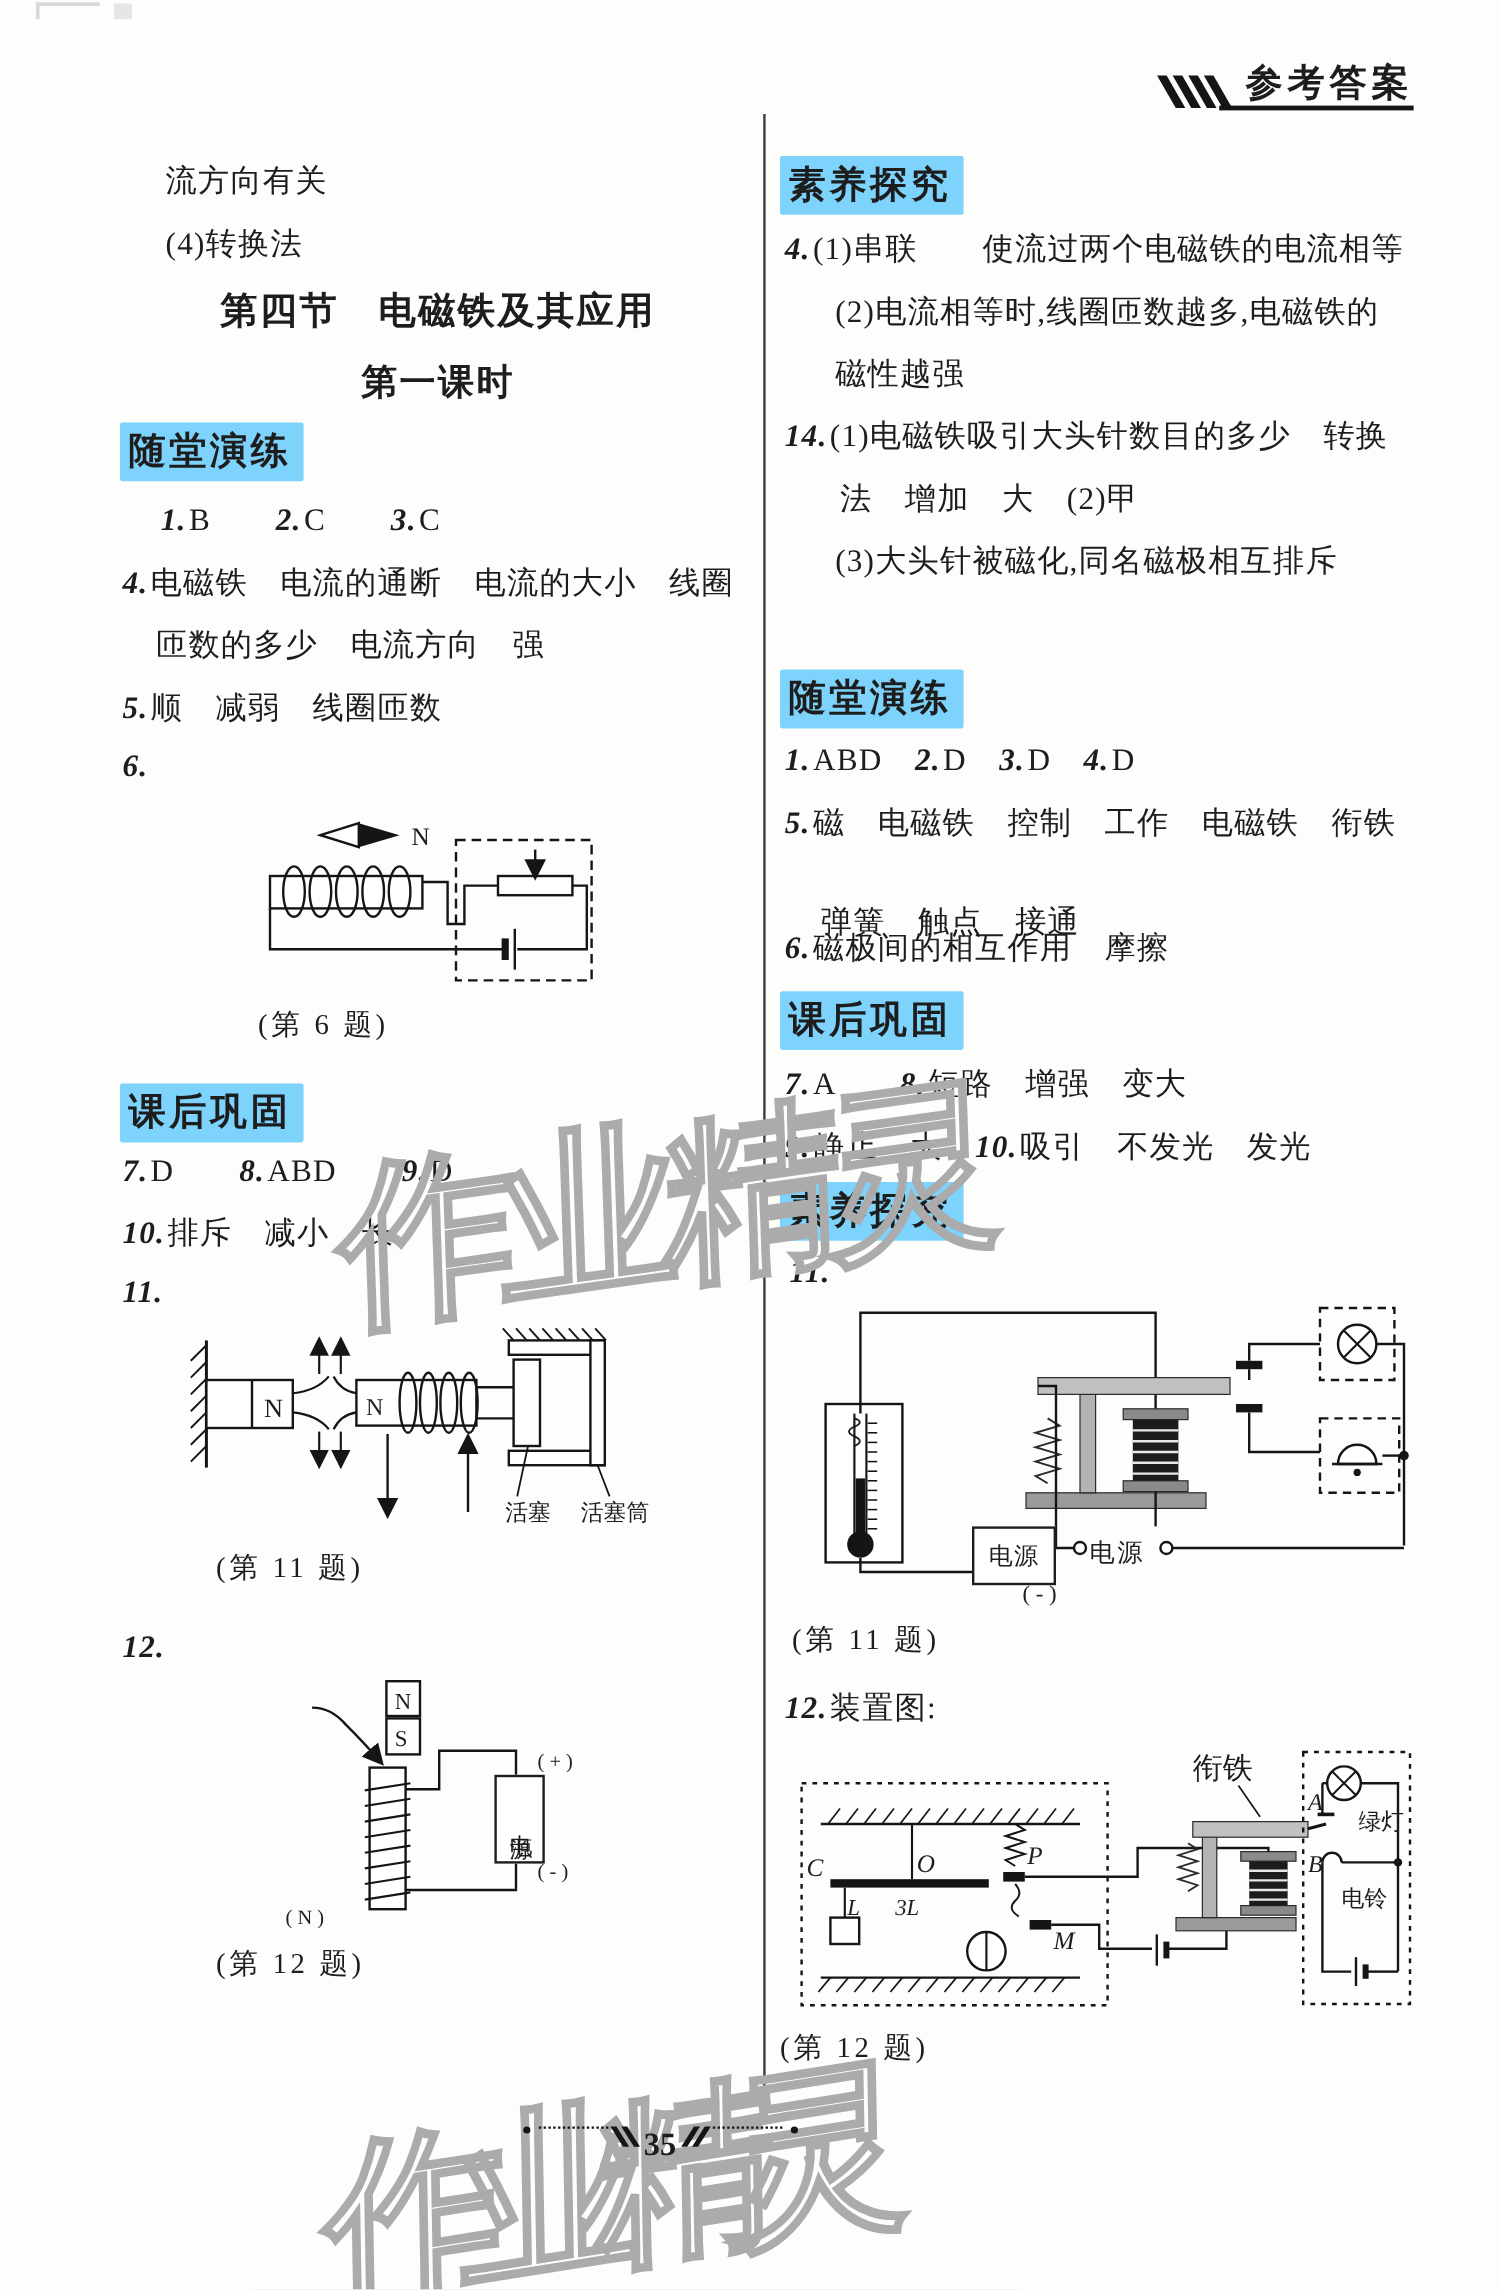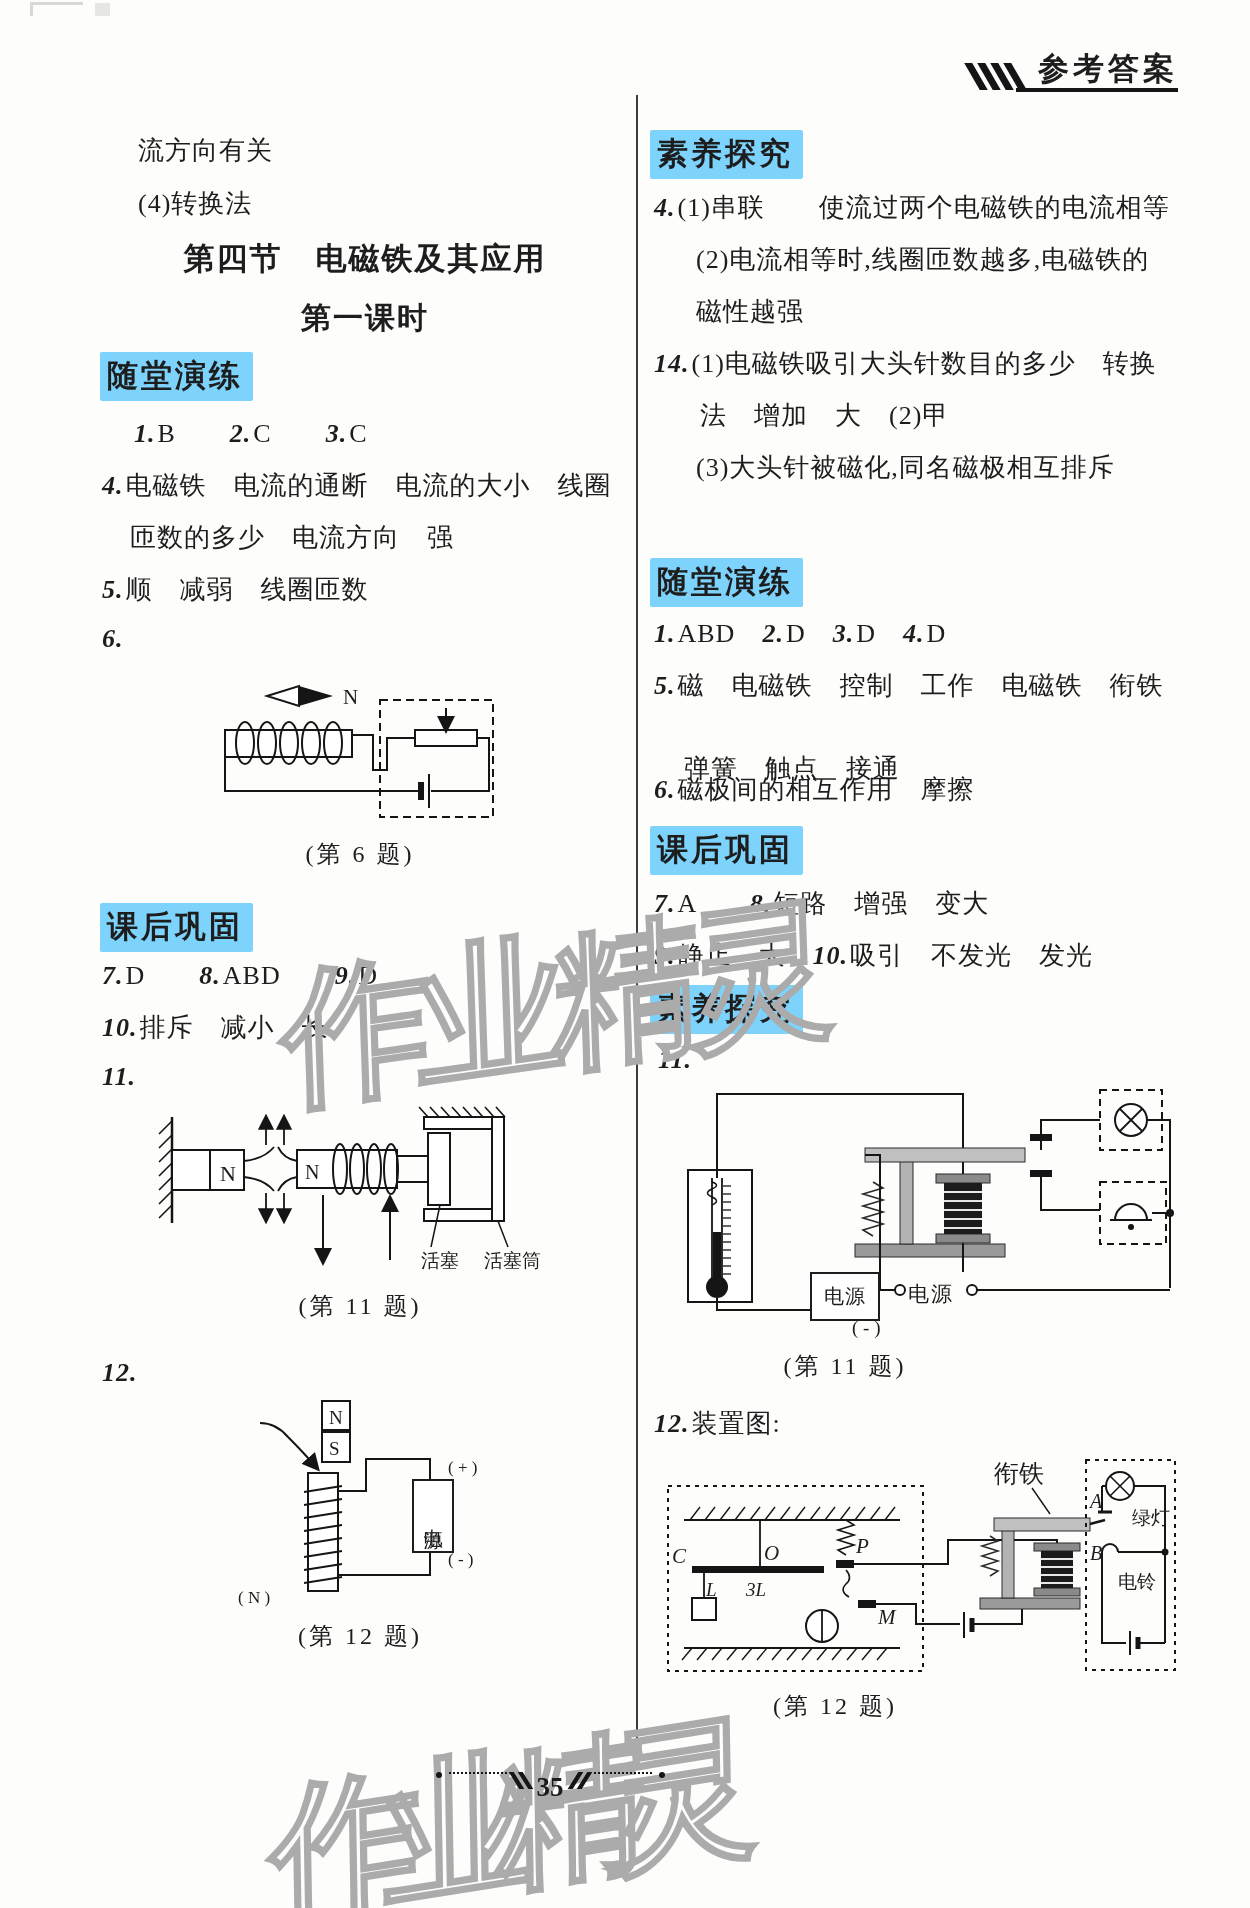--- a/index.html
+++ b/index.html
@@ -5,21 +5,21 @@
   html,body{margin:0;padding:0;background:#e9e9e9;}
   .page{position:relative;width:1250px;height:1908px;background:#fdfdfc;overflow:hidden;
         font-family:"Liberation Serif","DejaVu Serif",serif;color:#1d1d1d;}
   .line{position:absolute;font-size:26px;letter-spacing:1px;white-space:nowrap;z-index:2;}
   .qnum{font-weight:bold;font-style:italic;padding-right:2px;}
   .qtxt{}
   .seclabel{position:absolute;background:#7dd3fc;font-family:"Liberation Sans","DejaVu Sans",sans-serif;
         font-weight:bold;font-size:31px;padding:3px 10px 4px 7px;letter-spacing:3px;z-index:2;border-radius:2px;}
   .heading{position:absolute;font-family:"Liberation Sans","DejaVu Sans",sans-serif;font-weight:bold;
         font-size:30px;letter-spacing:2px;text-align:center;z-index:2;}
-  .caption{position:absolute;font-size:24px;letter-spacing:3px;text-align:center;z-index:2;}
+  .caption{position:absolute;font-size:24px;letter-spacing:3px;text-align:left;z-index:2;}
   .divider{position:absolute;width:2px;background:#3d3d3d;z-index:1;}
   .refhead{position:absolute;font-family:"Liberation Sans","DejaVu Sans",sans-serif;font-weight:bold;
         font-size:31px;letter-spacing:4px;z-index:2;}
   .slashes{position:absolute;display:flex;z-index:2;}
   .slash{width:8px;height:27px;background:#151515;margin-right:5px;transform:skewX(30deg);}
   .underline{position:absolute;height:4px;background:#151515;z-index:2;}
   .watermark{position:absolute;font-family:"Liberation Sans","DejaVu Sans",sans-serif;font-weight:bold;
         color:transparent;-webkit-text-stroke:2.5px #ababab;white-space:nowrap;z-index:6;pointer-events:none;}
   .wm1{left:280px;top:905px;font-size:150px;letter-spacing:-14px;transform:rotate(-8deg) skewX(-6deg);}
   .wm2{left:268px;top:1722px;font-size:152px;letter-spacing:-38px;transform:rotate(-9deg) skewX(-8deg);}

